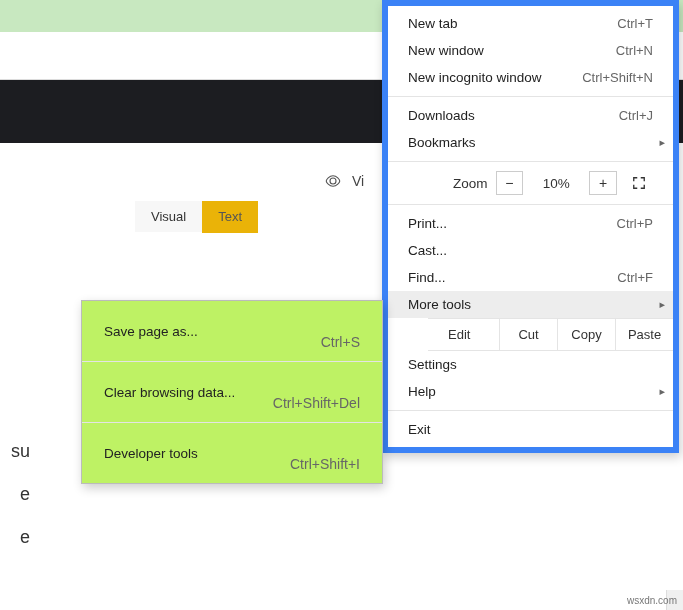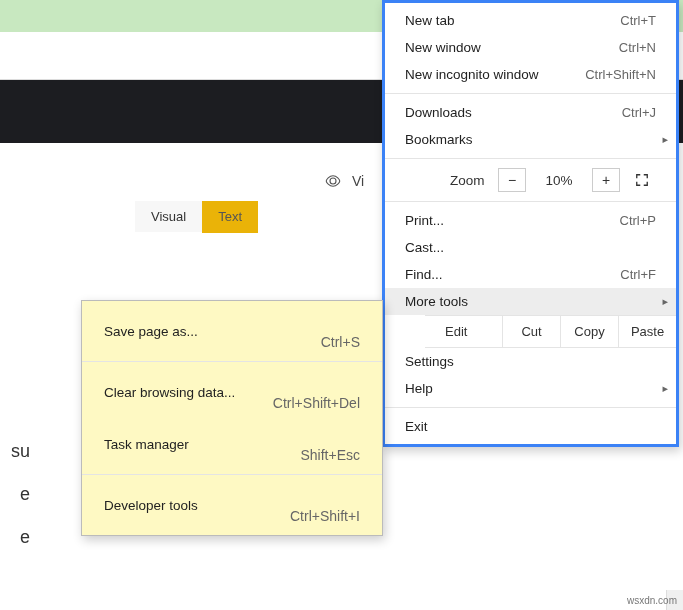--- a/index.html
+++ b/index.html
@@ -144,21 +144,21 @@
   }
   .side-icons .row { display: flex; align-items: center; gap: 10px; font-size: 14px;}
   .side-icons svg { flex-shrink: 0; }
   .hr { width: 46px; border-top: 1px solid #ddd; margin-top: 6px; margin-left: 0; }
   
   .menu {
     position: absolute;
     right: 4px; top: 0px;
     width: 297px;
     background: #fff;
-    border: 3px solid #3b82f6;
+    border: 6px solid #3b82f6;
     box-shadow: 2px 4px 10px rgba(0,0,0,0.2);
     z-index: 5;
     padding-top: 4px;
     padding-bottom: 4px;
   }
   .menu .item {
     display: flex;
     align-items: center;
     justify-content: space-between;
     padding: 6px 20px;
@@ -203,21 +203,21 @@
     padding: 8px 0;
     width: 58px;
     text-align: center;
   }
   
   .submenu {
     position: absolute;
     right: 300px;
     top: 300px;
     width: 302px;
-    background: #fef9c3;
+    background: #bef264;
     border: 1px solid #bbb;
     box-shadow: 2px 4px 10px rgba(0,0,0,0.2);
     z-index: 6;
     padding: 4px 0;
   }
   .submenu .item {
     display: flex;
     justify-content: space-between;
     align-items: center;
     padding: 7px 22px;
@@ -404,24 +404,20 @@
 <div class="submenu">
   <div class="item">
     <span>Save page as...</span>
       <span class="shortcut">Ctrl+S</span>
   </div>
   <div class="sep"></div>
   <div class="item">
     <span>Clear browsing data...</span>
       <span class="shortcut">Ctrl+Shift+Del</span>
   </div>
-  <div class="item">
-    <span>Task manager</span>
-      <span class="shortcut">Shift+Esc</span>
-  </div>
   <div class="sep"></div>
   <div class="item">
     <span>Developer tools</span>
       <span class="shortcut">Ctrl+Shift+I</span>
   </div>
 </div>
 
 <div class="scrollbar"></div>
 <div class="site-brand">wsxdn.com</div>
 

